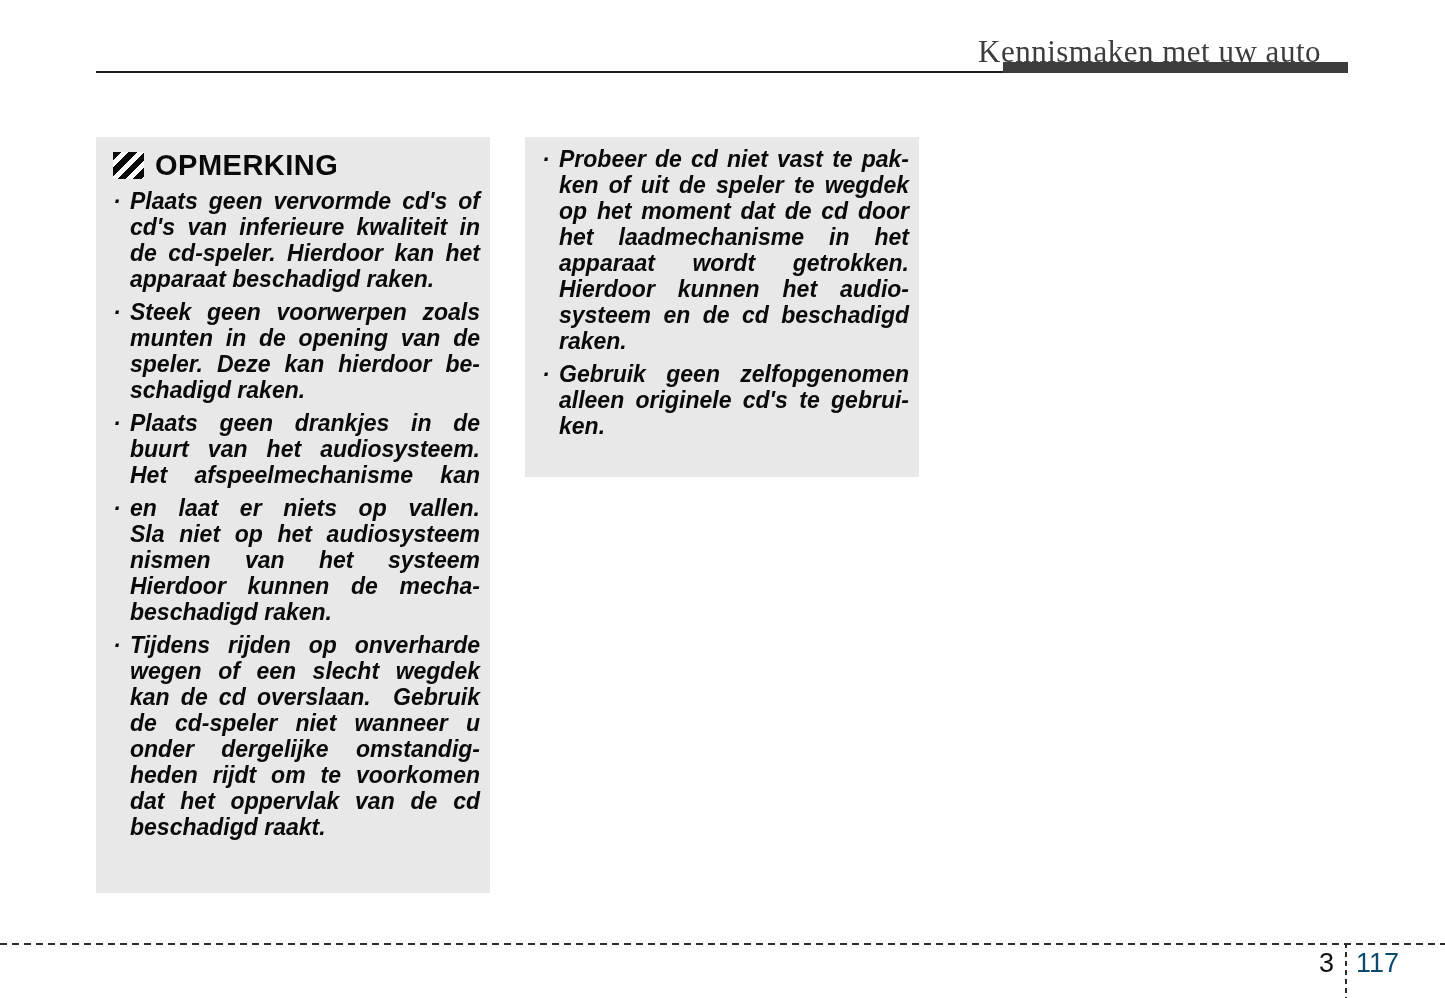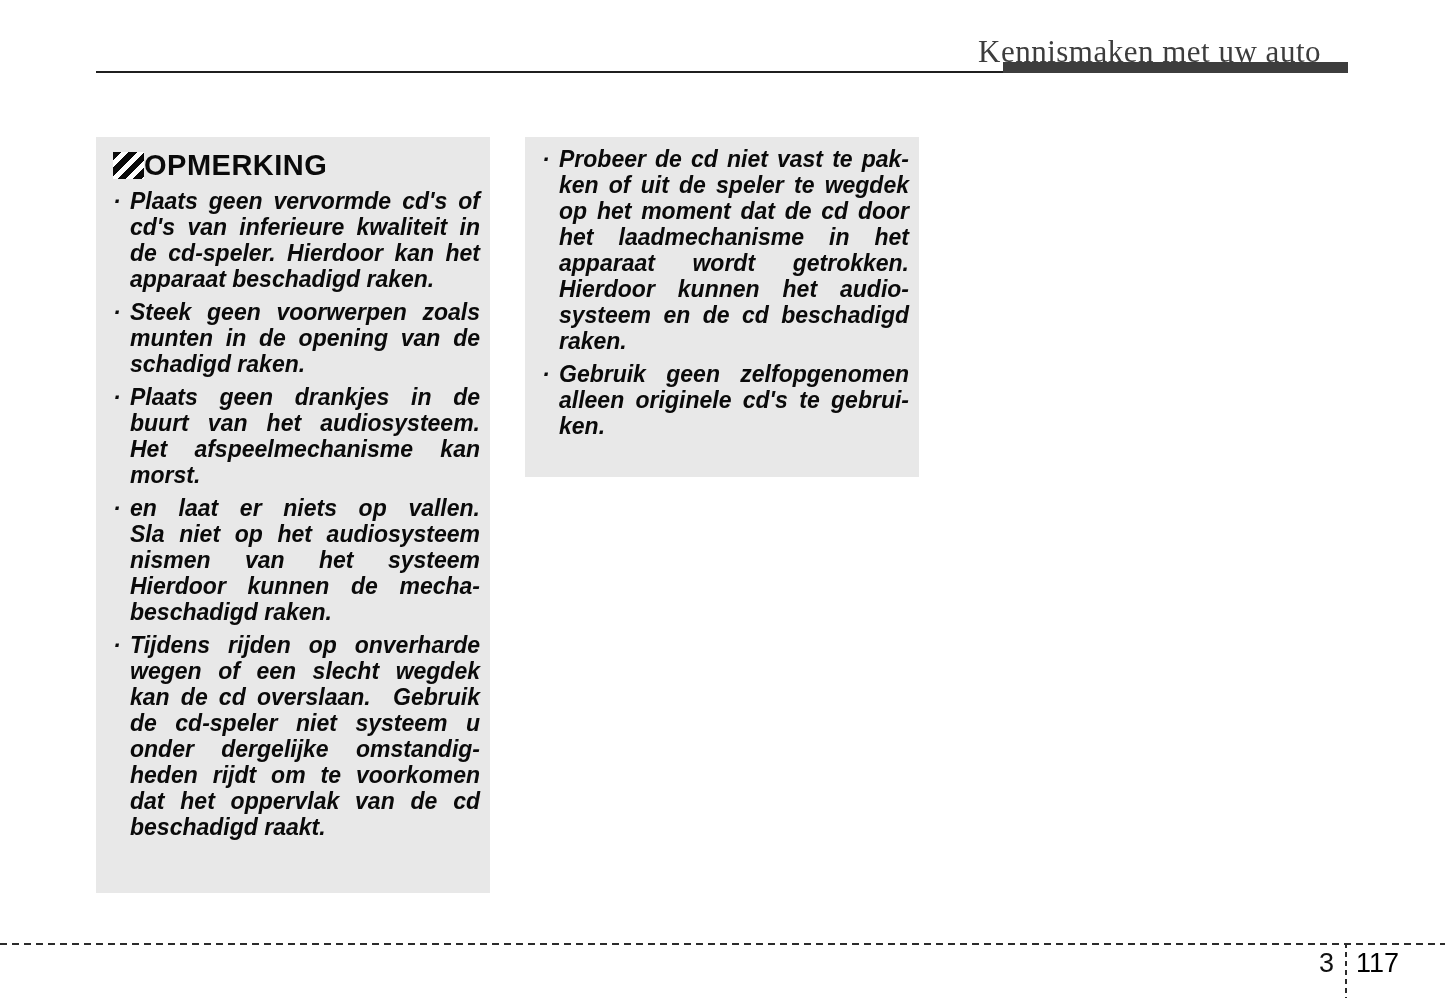--- a/index.html
+++ b/index.html
@@ -43,20 +43,21 @@
     position: absolute;
     background: #e8e8e8;
     box-sizing: border-box;
   }
   .left-box  { left: 96px;  top: 137px; width: 394px; height: 756px; padding: 11px 10px 0 17px; }
   .right-box { left: 525px; top: 137px; width: 394px; height: 340px; padding: 9px 10px 0 17px; }
 
   .note-heading {
     display: flex;
     align-items: center;
+    gap: 11px;
     height: 34px;
     margin-bottom: 6px;
   }
   .note-icon {
     width: 31px; height: 27px;
     flex: none;
     background: repeating-linear-gradient(135deg, #0a0a0a 0 6px, #ffffff 6px 11px);
   }
   .note-heading-label {
     font-weight: 700;
@@ -107,21 +108,21 @@
     text-align: right;
     font-size: 27px;
     line-height: 30px;
     color: #111111;
   }
   .page-num {
     position: absolute;
     left: 1356px; top: 948px;
     font-size: 27px;
     line-height: 30px;
-    color: #000000;
+    color: #0c4a6e;
   }
 </style>
 </head>
 <body>
 
 <header>
   <h1 class="page-title">Kennismaken met uw auto</h1>
   <div class="thin-rule"></div>
   <div class="thick-bar"></div>
 </header>
@@ -140,49 +141,49 @@
             <div class="line">cd's van inferieure kwaliteit in</div>
             <div class="line">de cd-speler. Hierdoor kan het</div>
             <div class="line last">apparaat beschadigd raken.</div>
           </div>
         </div>
         <div class="bullet-item">
           <span class="bullet-mark">·</span>
           <div class="bullet-text">
             <div class="line">Steek geen voorwerpen zoals</div>
             <div class="line">munten in de opening van de</div>
+            <div class="line">speler. Deze kan hierdoor be-</div>
             <div class="line last">schadigd raken.</div>
           </div>
         </div>
         <div class="bullet-item">
           <span class="bullet-mark">·</span>
           <div class="bullet-text">
             <div class="line">Plaats geen drankjes in de</div>
             <div class="line">buurt van het audiosysteem.</div>
             <div class="line">Het afspeelmechanisme kan</div>
-            <div class="line last">morst.</div>
           </div>
         </div>
         <div class="bullet-item">
           <span class="bullet-mark">·</span>
           <div class="bullet-text">
             <div class="line">en laat er niets op vallen.</div>
             <div class="line">Sla niet op het audiosysteem</div>
             <div class="line">nismen van het systeem</div>
             <div class="line">Hierdoor kunnen de mecha-</div>
             <div class="line last">beschadigd raken.</div>
           </div>
         </div>
         <div class="bullet-item">
           <span class="bullet-mark">·</span>
           <div class="bullet-text">
             <div class="line">Tijdens rijden op onverharde</div>
             <div class="line">wegen of een slecht wegdek</div>
             <div class="line">kan de cd overslaan.&nbsp; Gebruik</div>
-            <div class="line">de cd-speler niet systeem u</div>
+            <div class="line">de cd-speler niet wanneer u</div>
             <div class="line">onder dergelijke omstandig-</div>
             <div class="line">heden rijdt om te voorkomen</div>
             <div class="line">dat het oppervlak van de cd</div>
             <div class="line last">beschadigd raakt.</div>
           </div>
         </div>
       </div>
   </section>
 
   <section class="note-box right-box">

